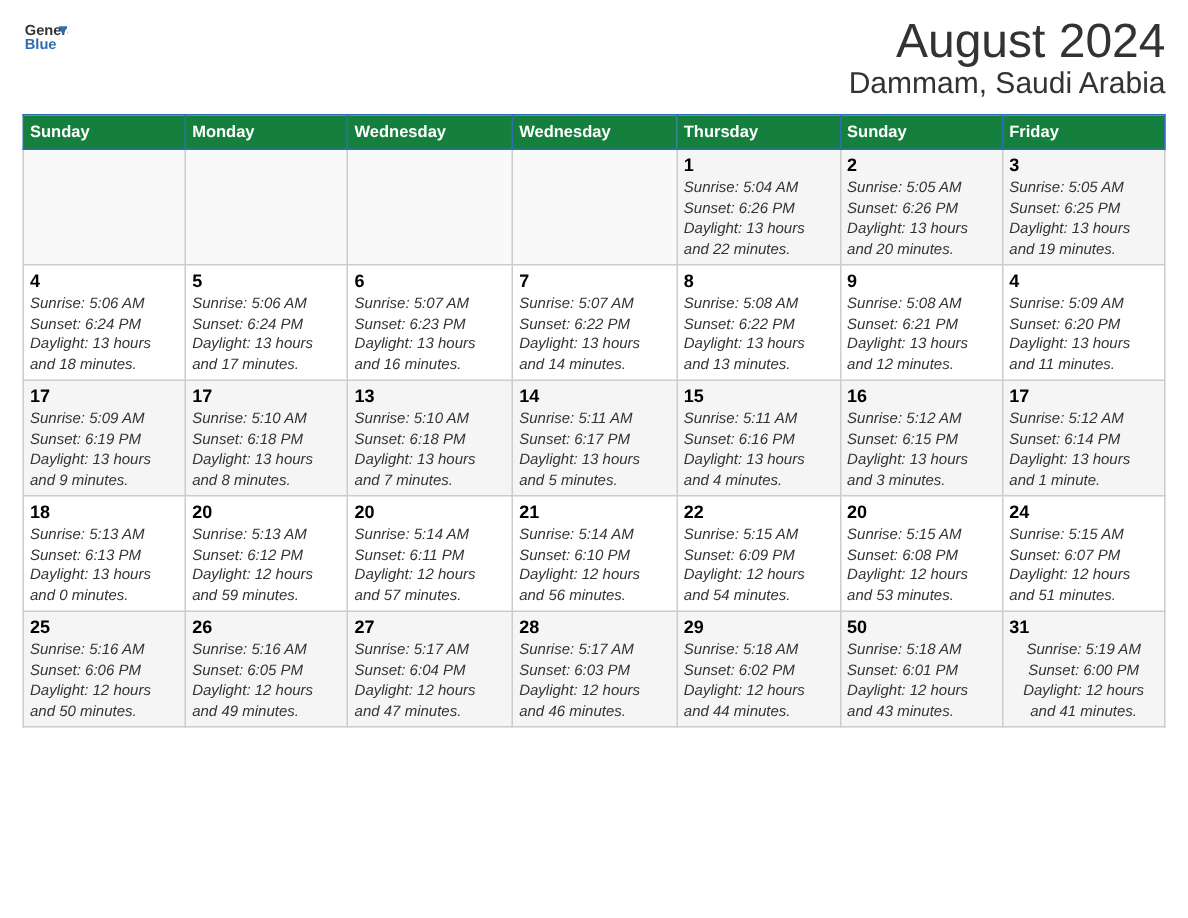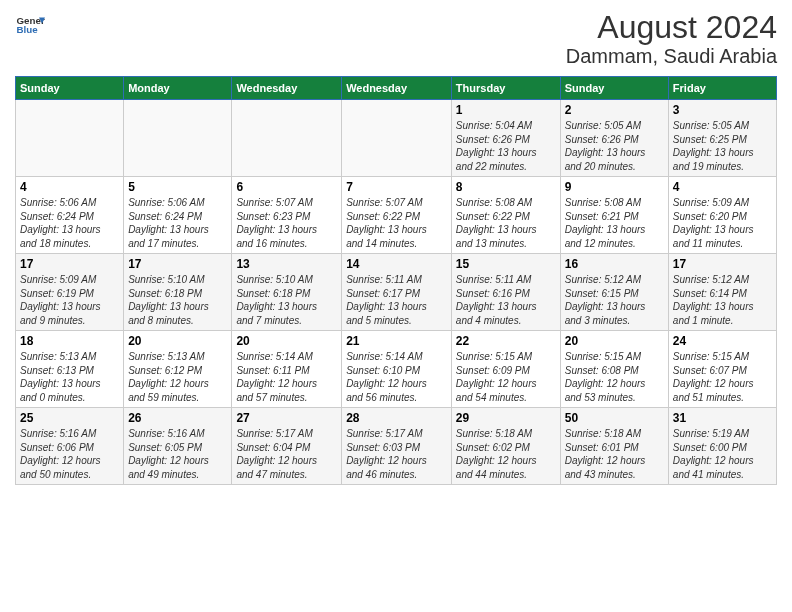--- a/index.html
+++ b/index.html
@@ -333,21 +333,21 @@
           </td>
           <td>
             <span class="day-num">50</span>
             <div class="day-info" style="white-space: pre-line;">Sunrise: 5:18 AM
 Sunset: 6:01 PM
 Daylight: 12 hours
 and 43 minutes.</div>
           </td>
           <td>
             <span class="day-num">31</span>
-            <div class="day-info" style="white-space: pre-line;">Sunrise: 5:19 AM
+            <div class="day-info" style="white-space: pre-line; text-align: center;">Sunrise: 5:19 AM
 Sunset: 6:00 PM
 Daylight: 12 hours
 and 41 minutes.</div>
           </td>
         </tr>
       </tbody>
   </table>
 </div>
 
 </body></html>

